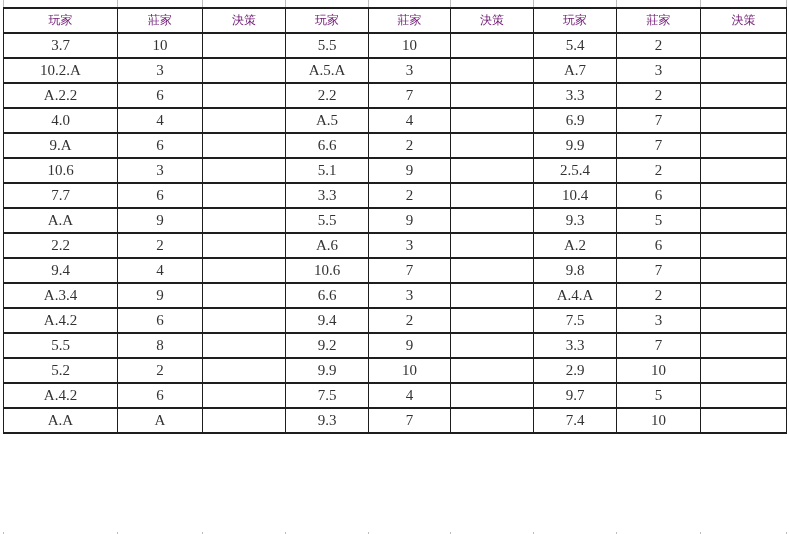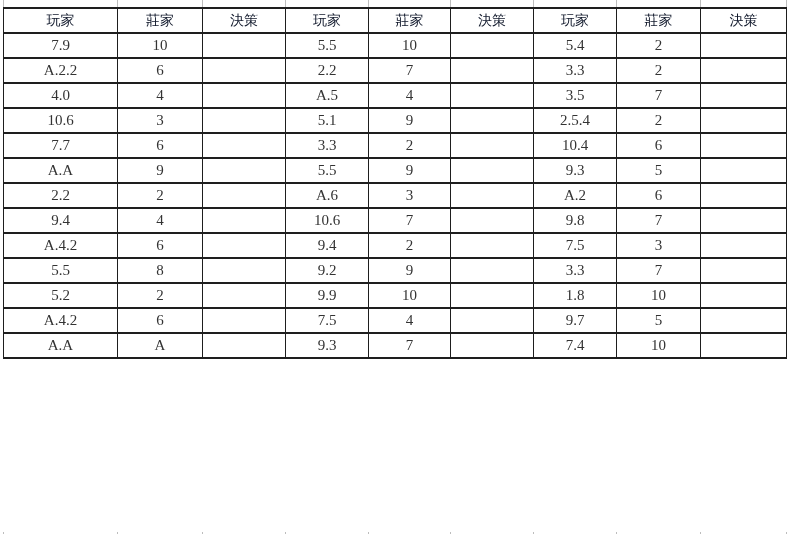--- a/index.html
+++ b/index.html
@@ -33,22 +33,22 @@
     text-align: center;
     vertical-align: middle;
     font-weight: normal;
     font-size: 15px;
     color: #333333;
     line-height: 23px;
     white-space: nowrap;
     overflow: hidden;
   }
   table.main-table th {
-    font-size: 14px;
-    color: #0f172a;
+    font-size: 12px;
+    color: #701a75;
   }
   .stub {
     position: absolute;
     width: 1px;
     background: #bdbdbd;
   }
   .stub.top { top: 0; height: 7px; }
   .stub.bottom { top: 532px; height: 2px; }
 </style>
 </head>
@@ -74,49 +74,71 @@
         <th>玩家</th>
         <th>莊家</th>
         <th>決策</th>
         <th>玩家</th>
         <th>莊家</th>
         <th>決策</th>
       </tr>
   </thead>
   <tbody>
       <tr>
-        <td>7.9</td>
+        <td>3.7</td>
         <td>10</td>
         <td></td>
         <td>5.5</td>
         <td>10</td>
         <td></td>
         <td>5.4</td>
         <td>2</td>
         <td></td>
       </tr>
       <tr>
+        <td>10.2.A</td>
+        <td>3</td>
+        <td></td>
+        <td>A.5.A</td>
+        <td>3</td>
+        <td></td>
+        <td>A.7</td>
+        <td>3</td>
+        <td></td>
+      </tr>
+      <tr>
         <td>A.2.2</td>
         <td>6</td>
         <td></td>
         <td>2.2</td>
         <td>7</td>
         <td></td>
         <td>3.3</td>
         <td>2</td>
         <td></td>
       </tr>
       <tr>
         <td>4.0</td>
         <td>4</td>
         <td></td>
         <td>A.5</td>
         <td>4</td>
         <td></td>
-        <td>3.5</td>
+        <td>6.9</td>
+        <td>7</td>
+        <td></td>
+      </tr>
+      <tr>
+        <td>9.A</td>
+        <td>6</td>
+        <td></td>
+        <td>6.6</td>
+        <td>2</td>
+        <td></td>
+        <td>9.9</td>
         <td>7</td>
         <td></td>
       </tr>
       <tr>
         <td>10.6</td>
         <td>3</td>
         <td></td>
         <td>5.1</td>
         <td>9</td>
         <td></td>
@@ -162,20 +184,31 @@
         <td>4</td>
         <td></td>
         <td>10.6</td>
         <td>7</td>
         <td></td>
         <td>9.8</td>
         <td>7</td>
         <td></td>
       </tr>
       <tr>
+        <td>A.3.4</td>
+        <td>9</td>
+        <td></td>
+        <td>6.6</td>
+        <td>3</td>
+        <td></td>
+        <td>A.4.A</td>
+        <td>2</td>
+        <td></td>
+      </tr>
+      <tr>
         <td>A.4.2</td>
         <td>6</td>
         <td></td>
         <td>9.4</td>
         <td>2</td>
         <td></td>
         <td>7.5</td>
         <td>3</td>
         <td></td>
       </tr>
@@ -190,21 +223,21 @@
         <td>7</td>
         <td></td>
       </tr>
       <tr>
         <td>5.2</td>
         <td>2</td>
         <td></td>
         <td>9.9</td>
         <td>10</td>
         <td></td>
-        <td>1.8</td>
+        <td>2.9</td>
         <td>10</td>
         <td></td>
       </tr>
       <tr>
         <td>A.4.2</td>
         <td>6</td>
         <td></td>
         <td>7.5</td>
         <td>4</td>
         <td></td>

